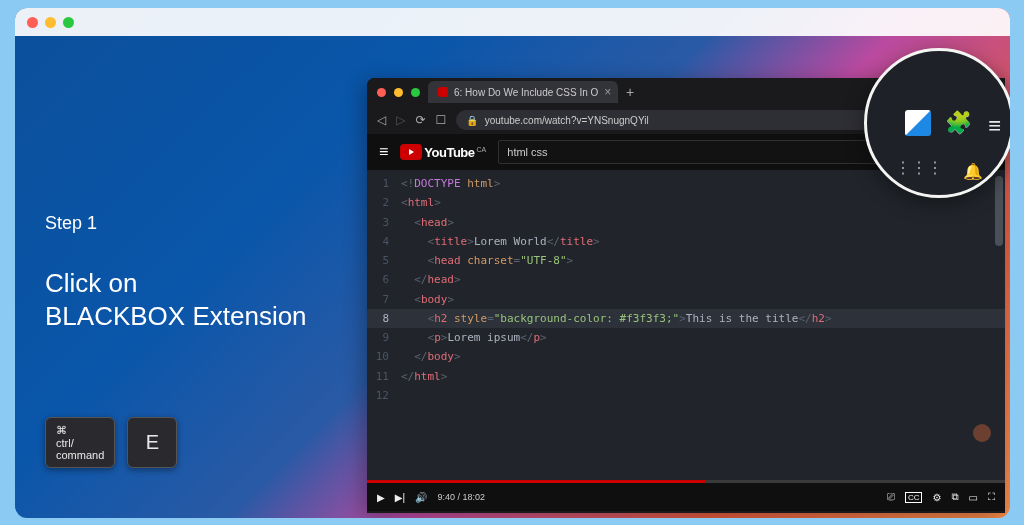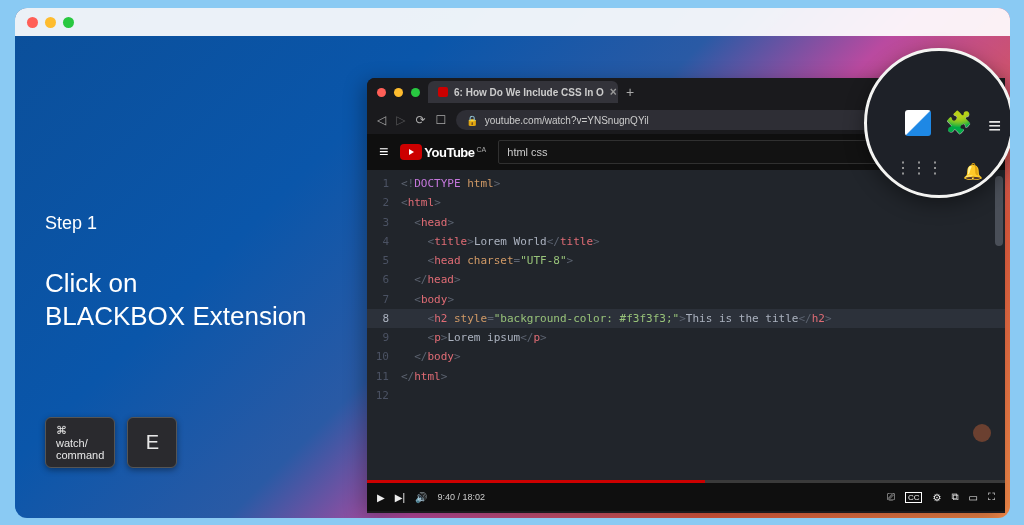--- a/index.html
+++ b/index.html
@@ -85,21 +85,20 @@
   border-radius: 6px 6px 0 0;
   padding: 0 10px;
   display: flex;
   align-items: center;
   gap: 6px;
   font-size: 10px;
   color: #ccc;
   max-width: 190px;
   overflow: hidden;
   white-space: nowrap;
-  font-weight: bold;
 }
 .tab-close { color: #999; font-size: 12px; }
 .tab-fav { width: 10px; height: 10px; background: #cc0000; border-radius: 2px; flex-shrink: 0; }
 .newtab { color: #aaa; font-size: 14px; }
 .url-bar {
   height: 28px;
   background: #1a1a1d;
   display: flex;
   align-items: center;
   padding: 0 10px;
@@ -243,21 +242,21 @@
     <div class="step-label">Step 1</div>
     <div class="step-text">
       <span>Click on</span><br>
       <span>BLACKBOX Extension</span>
     </div>
   </div>
 
   <div class="shortcut">
     <div class="key">
       <span>⌘</span>
-      <span style="white-space:pre-line;">watch/
+      <span style="white-space:pre-line;">ctrl/
 command</span>
     </div>
     <div class="key big">E</div>
   </div>
 
   <div class="browser">
     <div class="browser-tabs">
       <div class="traffic r" style="width:9px;height:9px;"></div>
       <div class="traffic y" style="width:9px;height:9px;"></div>
       <div class="traffic g" style="width:9px;height:9px;"></div>

